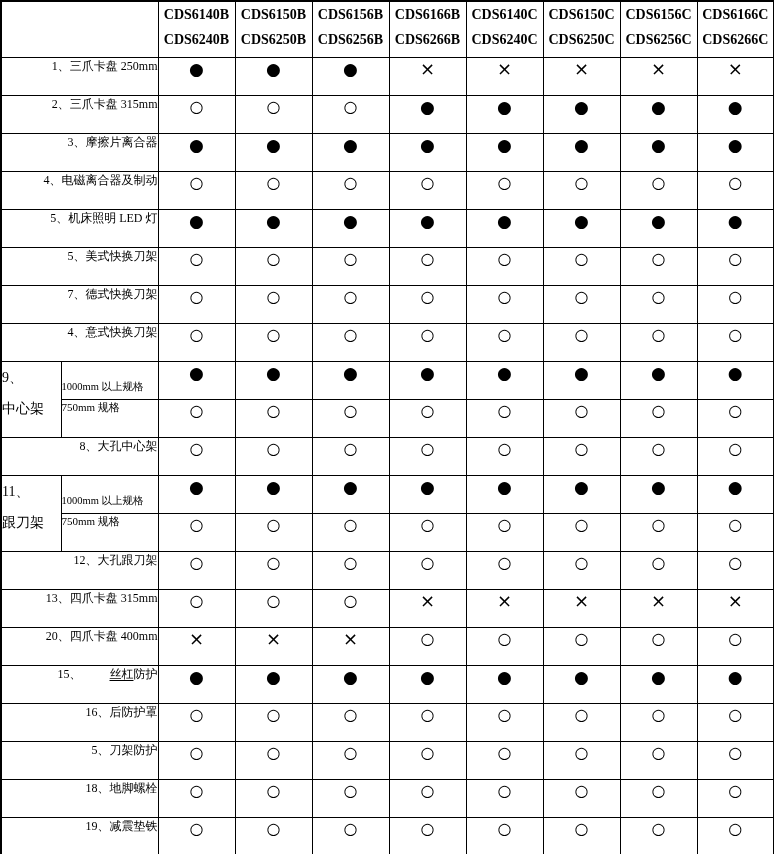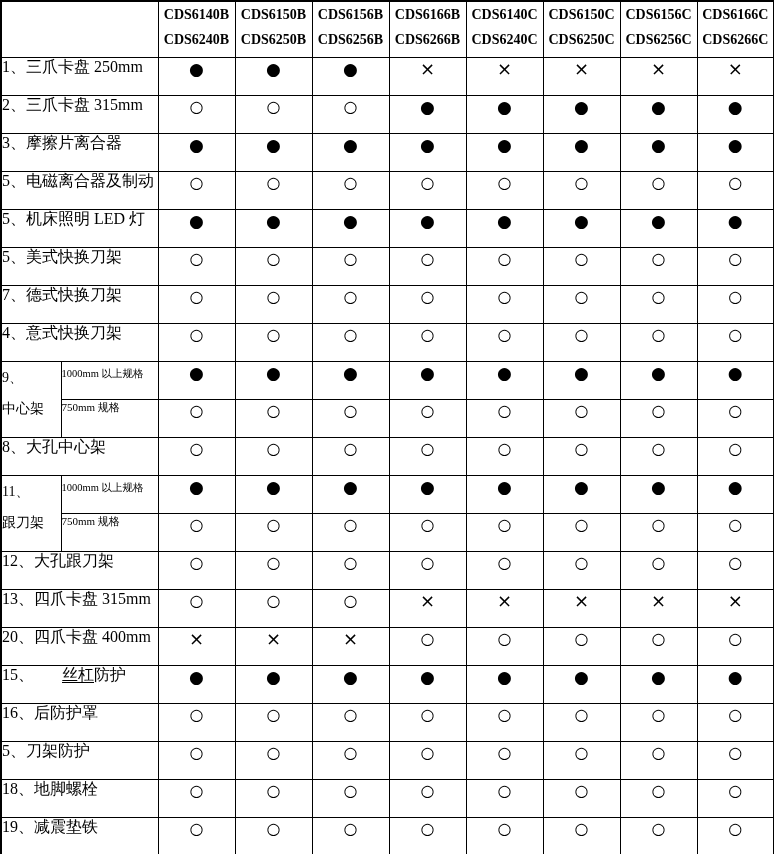--- a/index.html
+++ b/index.html
@@ -38,22 +38,22 @@
     text-align: center;
     vertical-align: top;
     padding-top: 6px;
   }
   td.model-cell .model-line {
     line-height: 25px;
     white-space: nowrap;
   }
 
   td.label-cell {
-    font-size: 16px;
-    text-align: left;
+    font-size: 12px;
+    text-align: right;
     vertical-align: top;
     padding: 7px 2px 0 6px;
     line-height: 17px;
     white-space: nowrap;
   }
   td.group-label-cell {
     font-size: 14px;
     text-align: left;
     vertical-align: top;
     padding: 7px 2px 0 7px;
@@ -63,21 +63,21 @@
   td.sub-label-cell {
     font-size: 11px;
     text-align: left;
     vertical-align: top;
     padding: 9px 2px 0 6px;
     line-height: 15px;
     white-space: nowrap;
   }
   td.sub-label-cell.small {
     font-size: 10.5px;
-    padding-top: 4px;
+    padding-top: 17px;
   }
 
   td.value-cell {
     text-align: center;
     vertical-align: top;
     font-family: "DejaVu Sans", sans-serif;
     padding-top: 6px;
     line-height: 22px;
   }
   .sym-filled { font-size: 17px; }
@@ -167,21 +167,21 @@
         <td class="value-cell"><span class="sym-filled">●</span></td>
         <td class="value-cell"><span class="sym-filled">●</span></td>
         <td class="value-cell"><span class="sym-filled">●</span></td>
         <td class="value-cell"><span class="sym-filled">●</span></td>
         <td class="value-cell"><span class="sym-filled">●</span></td>
         <td class="value-cell"><span class="sym-filled">●</span></td>
         <td class="value-cell"><span class="sym-filled">●</span></td>
         <td class="value-cell"><span class="sym-filled">●</span></td>
       </tr>
       <tr class="data-row">
-        <td class="label-cell" colspan="2">5、电磁离合器及制动</td>
+        <td class="label-cell" colspan="2">4、电磁离合器及制动</td>
         <td class="value-cell"><span class="sym-hollow">○</span></td>
         <td class="value-cell"><span class="sym-hollow">○</span></td>
         <td class="value-cell"><span class="sym-hollow">○</span></td>
         <td class="value-cell"><span class="sym-hollow">○</span></td>
         <td class="value-cell"><span class="sym-hollow">○</span></td>
         <td class="value-cell"><span class="sym-hollow">○</span></td>
         <td class="value-cell"><span class="sym-hollow">○</span></td>
         <td class="value-cell"><span class="sym-hollow">○</span></td>
       </tr>
       <tr class="data-row">

